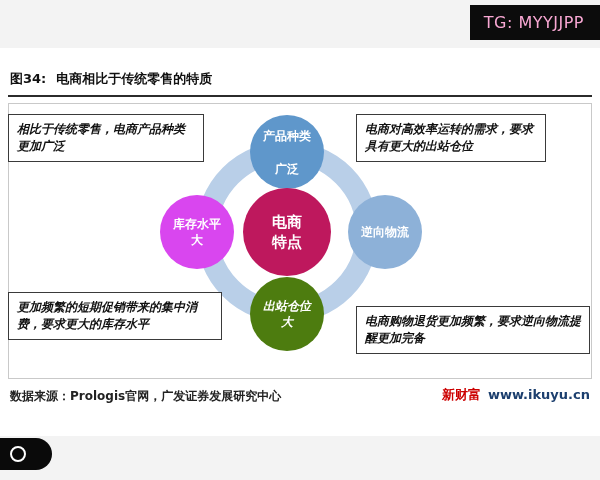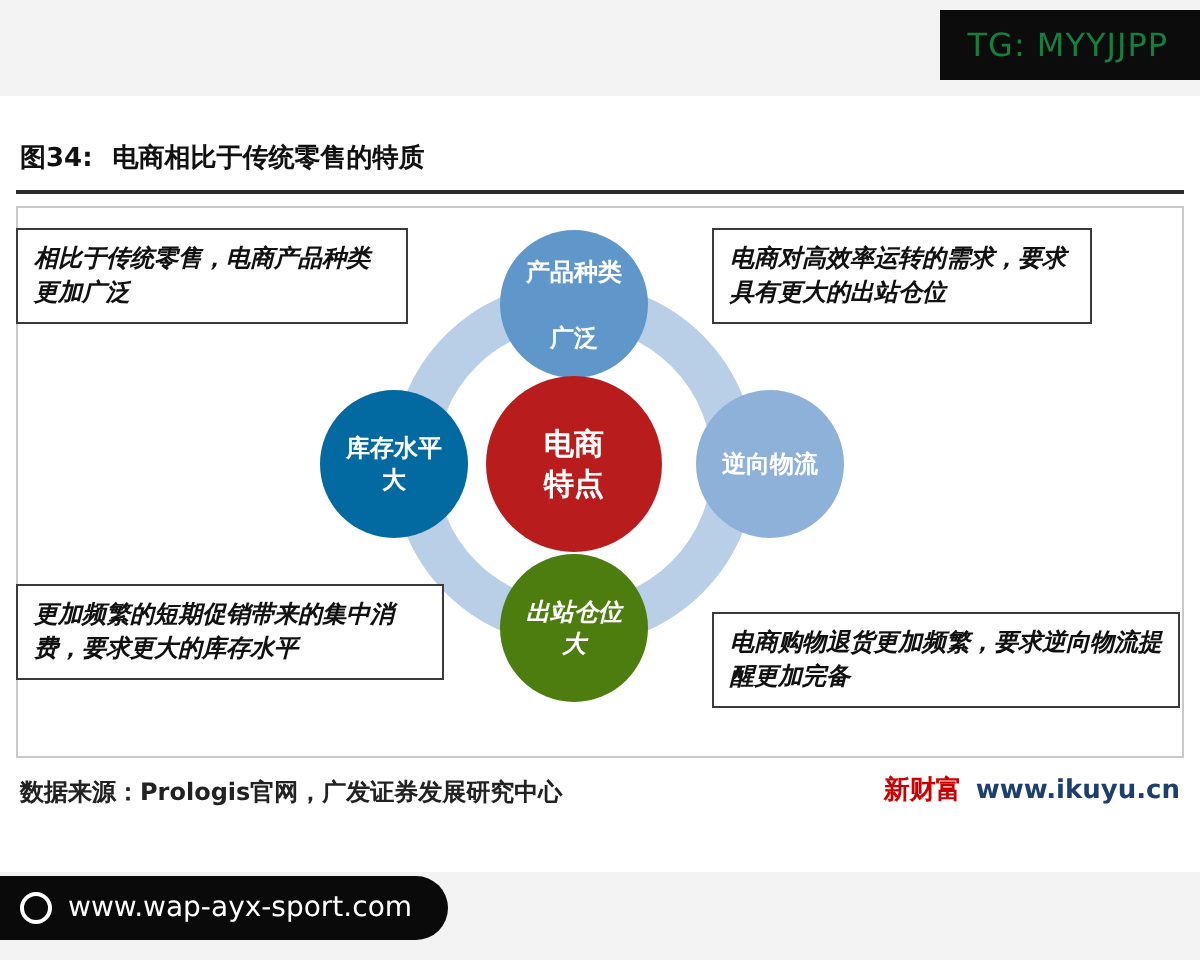--- a/index.html
+++ b/index.html
@@ -5,21 +5,21 @@
   html,body { margin:0; padding:0; }
   body {
     width:600px; height:480px; position:relative; overflow:hidden;
     background:#f3f3f3;
     font-family:"DejaVu Sans","Liberation Sans",sans-serif;
   }
   .panel { position:absolute; left:0; top:48px; width:600px; height:388px; background:#ffffff; }
 
   
   .tg-badge {
-    position:absolute; top:5px; right:0; background:#0c0c0c; color:#15803d;
+    position:absolute; top:5px; right:0; background:#0c0c0c; color:#f9a8d4;
     font-size:16px; padding:8px 16px 8px 14px; letter-spacing:.5px;
   }
   .site-badge {
     position:absolute; left:0; top:438px; background:#0a0a0a; color:#fff;
     height:32px; border-radius:0 16px 16px 0; display:flex; align-items:center;
     padding:0 18px 0 10px; font-size:14px;
   }
   .site-badge .circle-icon {
     width:12px; height:12px; border:2px solid #fff; border-radius:50%;
     margin-right:8px; flex:0 0 auto;
@@ -80,53 +80,52 @@
   <line x1="204" y1="140" x2="252" y2="154" stroke="#555" stroke-width="1" stroke-dasharray="4,3"></line>
   <line x1="378" y1="158" x2="397" y2="199" stroke="#555" stroke-width="1" stroke-dasharray="4,3"></line>
   <line x1="152" y1="307" x2="233" y2="287" stroke="#555" stroke-width="1" stroke-dasharray="4,3"></line>
   <line x1="355" y1="320" x2="323" y2="317" stroke="#555" stroke-width="1" stroke-dasharray="4,3"></line>
 </svg>
 
 <div class="tg-badge">TG: MYYJJPP</div>
 
 <div class="site-badge">
   <span class="circle-icon"></span>
-  <span>www.wap-ayx-sport.com</span>
 </div>
 
 <div class="fig-title">
   <span class="label">图34:</span><span>电商相比于传统零售的特质</span>
 </div>
 <div class="title-rule"></div>
 
 <div class="frame"></div>
 
 <div class="ring" style="border-color: rgb(185, 207, 232);"></div>
 
 <div class="node node-top" style="background: rgb(95, 151, 203); gap: 17px;">
   <span>产品种类</span>
   <span>广泛</span>
 </div>
 
-<div class="node node-left" style="background: #0369a1;">
+<div class="node node-left" style="background: #d946ef;">
   <span>库存水平</span>
   <span>大</span>
 </div>
 
 <div class="node node-right" style="background: rgb(141, 177, 216);">
   <span>逆向物流</span>
   <span></span>
 </div>
 
 <div class="node node-bottom" style="background: #4d7c0f; font-style: italic;">
   <span>出站仓位</span>
   <span>大</span>
 </div>
 
-<div class="node-center" style="background: #b91c1c;">
+<div class="node-center" style="background: #be185d;">
   <span>电商</span>
   <span>特点</span>
 </div>
 
 <div class="callout callout-tl">相比于传统零售，电商产品种类更加广泛</div>
 <div class="callout callout-tr">电商对高效率运转的需求，要求具有更大的出站仓位</div>
 <div class="callout callout-bl">更加频繁的短期促销带来的集中消费，要求更大的库存水平</div>
 <div class="callout callout-br">电商购物退货更加频繁，要求逆向物流提醒更加完备</div>
 
 <div class="source">数据来源：Prologis官网，广发证券发展研究中心</div>

